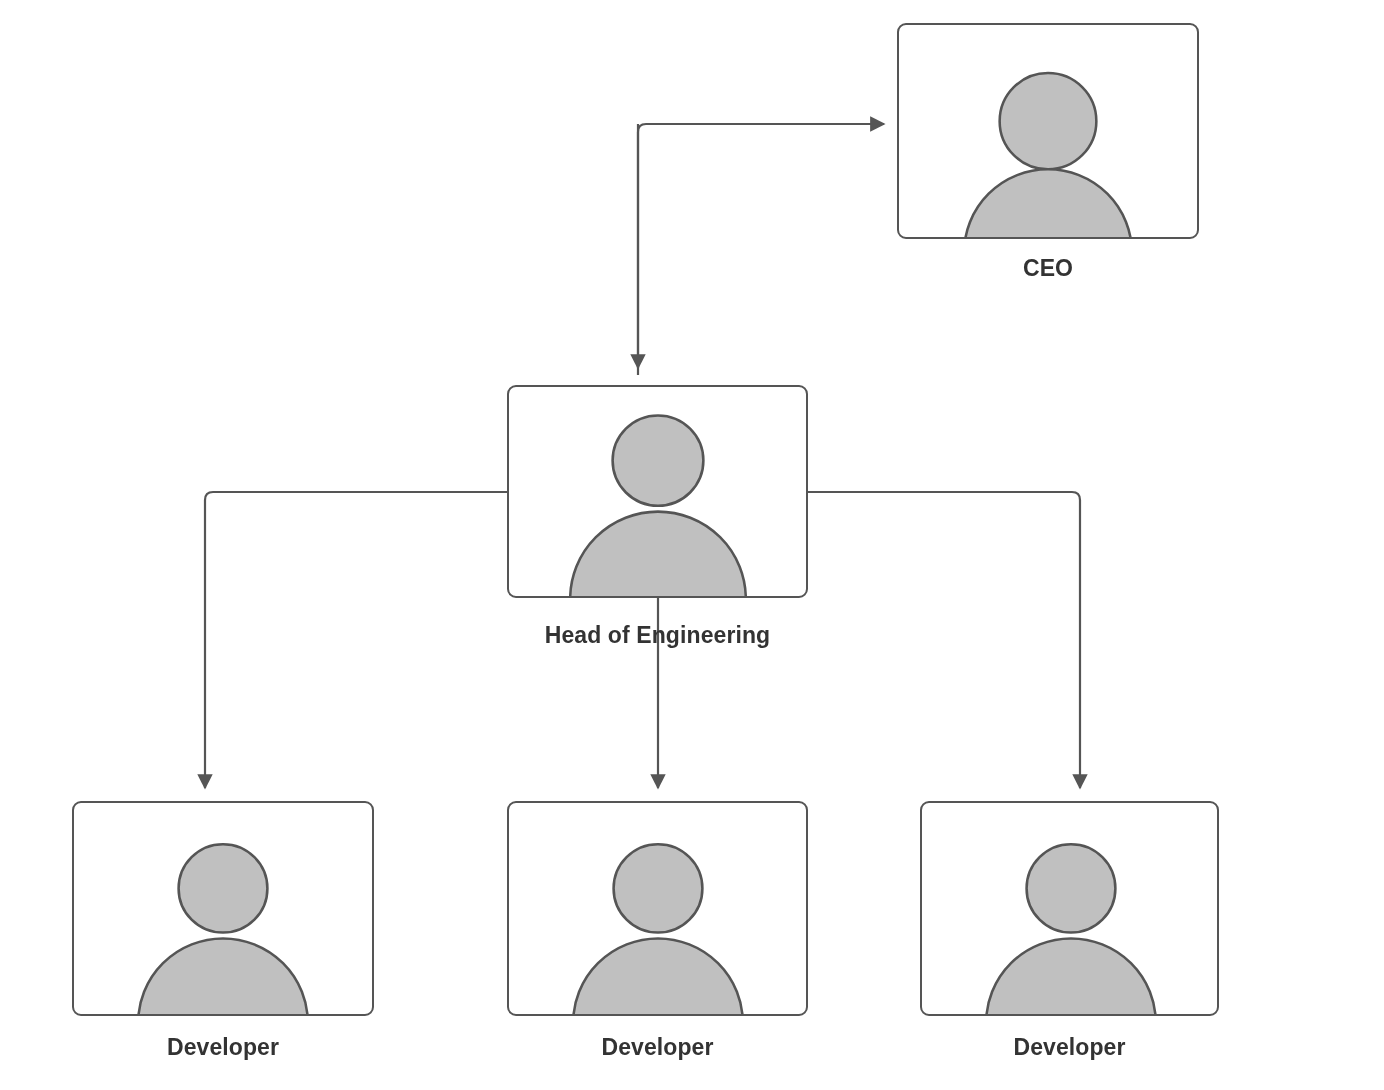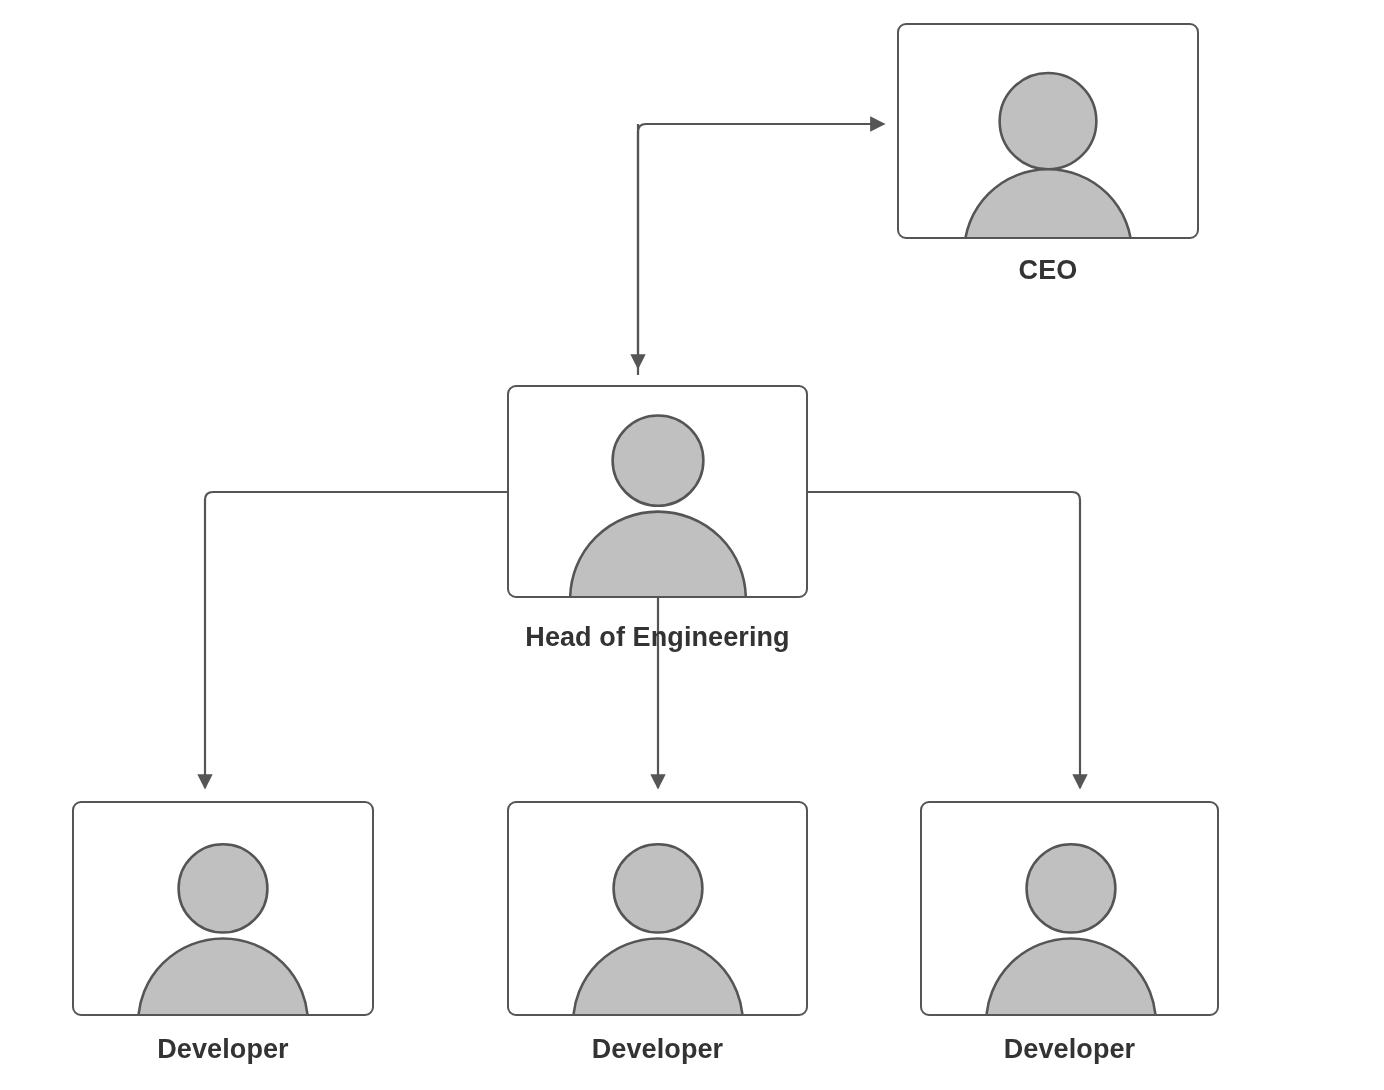--- a/index.html
+++ b/index.html
@@ -44,21 +44,21 @@
     top: 0;
     width: 100%;
     height: 100%;
     display: block;
   }
   .node-label {
     position: absolute;
     left: 50%;
     transform: translateX(-50%);
     white-space: nowrap;
-    font-size: 27px;
+    font-size: 23px;
     font-weight: bold;
     color: #333333;
     letter-spacing: 0.1px;
     text-align: right;
   }
 </style>
 </head>
 <body>
 
 <div id="canvas">

